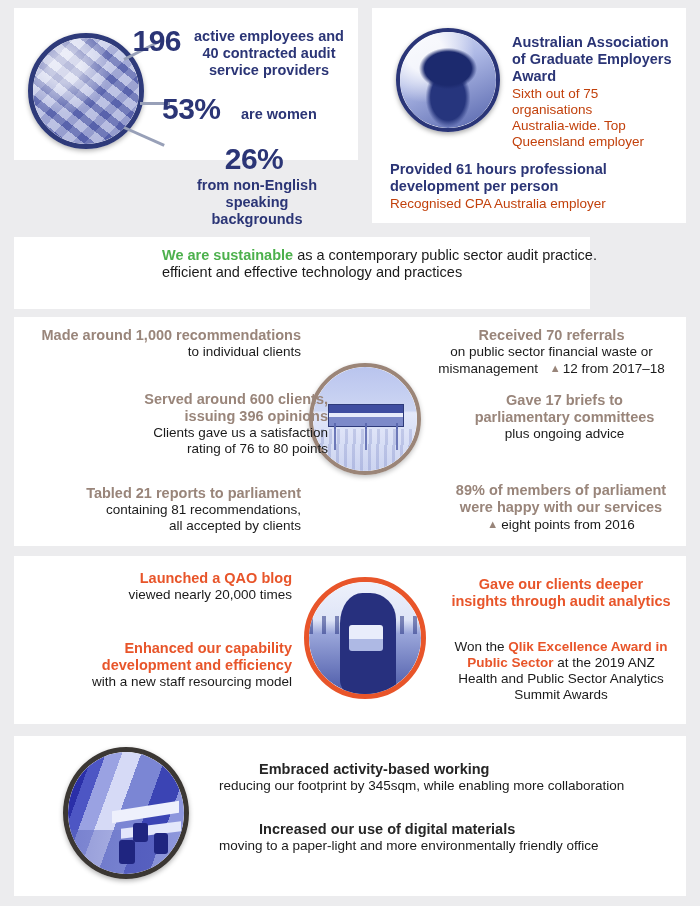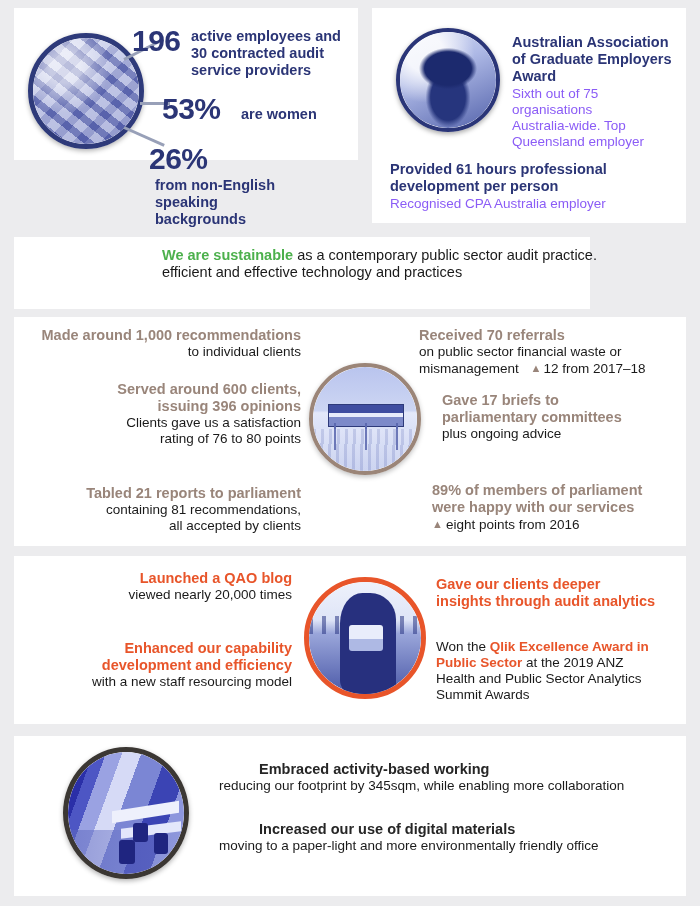--- a/index.html
+++ b/index.html
@@ -18,21 +18,21 @@
     width: 700px;
     height: 906px;
   }
   .panel {
     position: absolute;
     background: #ffffff;
     box-sizing: border-box;
   }
 
   
-  #panel-people      { left: 14px;  top: 8px;   width: 344px; height: 152px; }
+  #panel-people      { left: 14px;  top: 8px;   width: 344px; height: 152px; text-align: center; }
   #panel-award       { left: 372px; top: 8px;   width: 314px; height: 215px; }
   #panel-sustain     { left: 14px;  top: 237px; width: 576px; height: 72px;  }
   #panel-results     { left: 14px;  top: 317px; width: 672px; height: 229px; }
   #panel-innovation  { left: 14px;  top: 556px; width: 672px; height: 168px; }
   #panel-footprint   { left: 14px;  top: 736px; width: 672px; height: 160px; }
 
   
   .photo-circle {
     position: absolute;
     border-radius: 50%;
@@ -156,58 +156,58 @@
     font-weight: bold;
     font-size: 30px;
     line-height: 1;
     letter-spacing: -0.5px;
   }
 
   .navy-bold {
     color: #2b3576;
     font-weight: bold;
   }
-  .blk { color: #8b5cf6; }
+  .blk { color: #c2410c; }
 
   .txt15 { font-size: 14.5px; line-height: 17px; }
   .txt14 { font-size: 13.5px; line-height: 16px; }
 
   .sustain-green { color: #4cb04c; font-weight: bold; }
   .sustain-body  { color: #1a1a1a; }
 
   .tan-bold { color: #99857a; font-weight: bold; }
   .orange-bold { color: #e8552a; font-weight: bold; }
   .charcoal-bold { color: #262626; font-weight: bold; margin-left: 40px; }
 
   .tri { font-size: 11px; vertical-align: 1px; }
 
   .blk-body { color: #1a1a1a; }
   .r { text-align: right; }
-  .l { text-align: left; }
+  .l { text-align: center; }
 </style>
 </head>
 <body>
 
 <div class="page">
 
   <div class="panel" id="panel-people">
 
     <div class="photo-circle" style="left:14px; top:25px; width:116px; height:116px; border:5px solid #2e3a7a; box-shadow:0 2px 5px rgba(0,0,0,.3);">
       <div class="photo-inner img-hands"></div>
     </div>
 
     <div class="connector" style="left:110px; top:50px; width:44px; height:3px; transform:rotate(-27deg);"></div>
     <div class="connector" style="left:126px; top:94px; width:30px; height:3px;"></div>
     <div class="connector" style="left:110px; top:118px; width:44px; height:3px; transform:rotate(24deg);"></div>
 
     <div class="stat-row" style="left:118px; top:18px; width:215px;">
       <span class="big-num">196</span>
       <span class="navy-bold txt15" style="display:inline-block; vertical-align:top; margin-left:6px; width:155px; padding-top:2px;">
         <span>active employees and</span><br>
-        <span>30 contracted audit</span><br>
+        <span>40 contracted audit</span><br>
         <span>service providers</span>
       </span>
     </div>
 
     <div class="stat-row" style="left:148px; top:86px;">
       <span class="big-num">53%</span>
       <span class="navy-bold txt15" style="margin-left:16px;">are women</span>
     </div>
 
     <div class="stat-row" style="left:135px; top:136px; width:210px;">
@@ -266,21 +266,21 @@
         <div class="sign-post" style="left:80%;"></div>
         <div class="ground-haze"></div>
       </div>
     </div>
 
     <div class="r" style="position:absolute; left:0px; top:10px; width:287px;">
       <div class="tan-bold txt15">Made around 1,000 recommendations</div>
       <div class="blk-body txt14">to individual clients</div>
     </div>
 
-    <div class="r" style="position:absolute; left:0px; top:64px; width:287px;">
+    <div class="r" style="position:absolute; left:0px; top:74px; width:287px;padding-left:27px;">
       <div class="tan-bold txt15">
         <span>Served around 600 clients,</span><br>
         <span>issuing 396 opinions</span>
       </div>
       <div class="blk-body txt14">
         <span>Clients gave us a satisfaction</span><br>
         <span>rating of 76 to 80 points</span>
       </div>
     </div>
 

